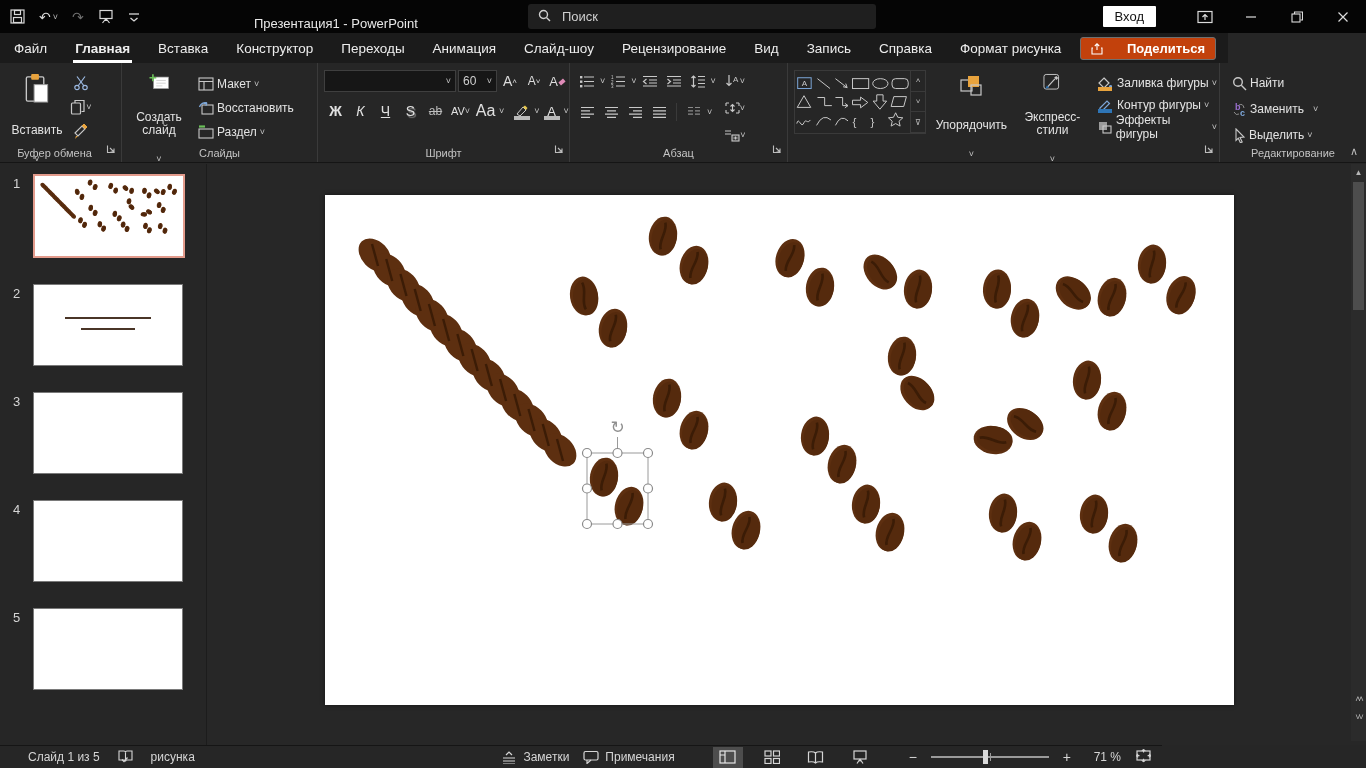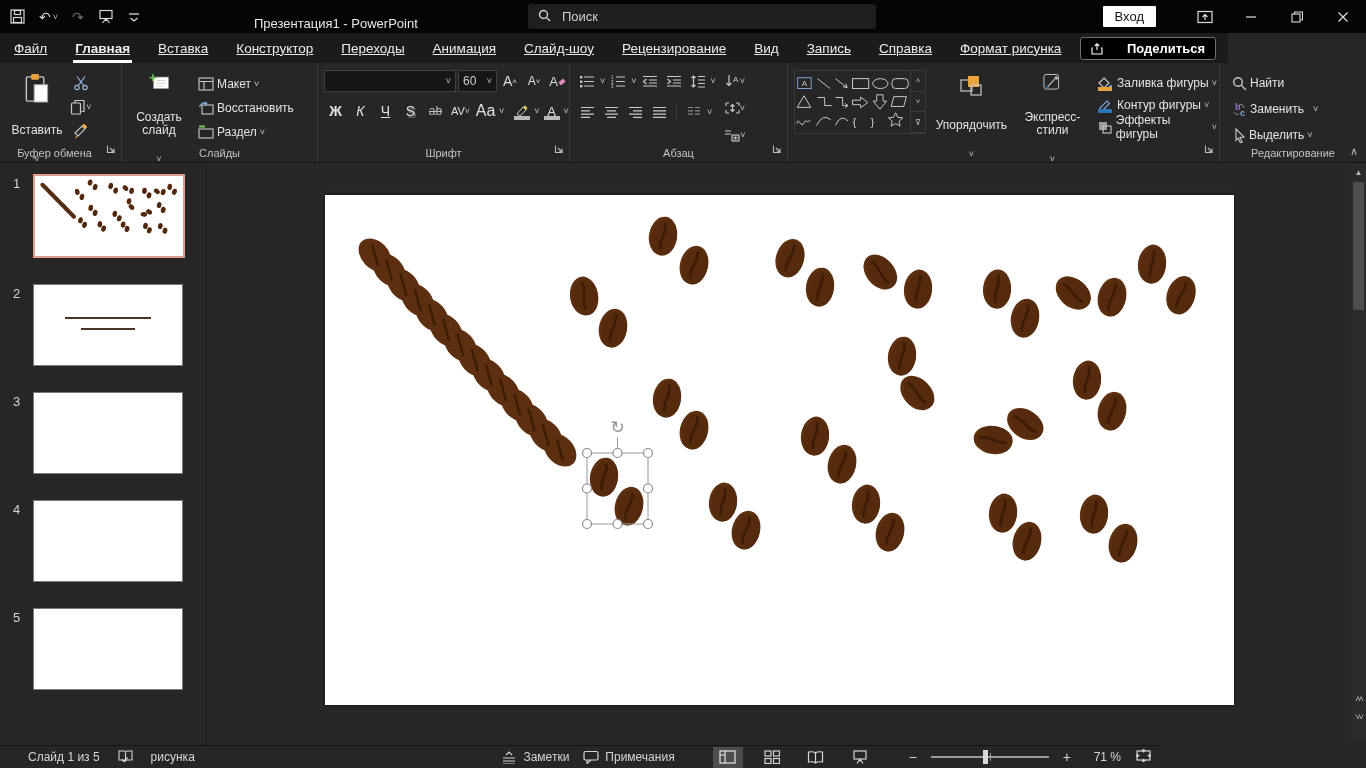--- a/index.html
+++ b/index.html
@@ -15,25 +15,25 @@
   .disabled{color:#6f6f6f;}
   .win-title{position:absolute;left:254px;top:0;height:46px;display:flex;align-items:center;font-size:13px;color:#e8e8e8;text-align:right;}
   .search{position:absolute;left:528px;top:4px;width:348px;height:25px;background:#1f1f1f;border-radius:3px;display:flex;align-items:center;padding:0 10px;gap:9px;}
   .search input{background:transparent;border:none;outline:none;color:#cfcfcf;font-size:13px;width:280px;}
   .search input::placeholder{color:#cfcfcf;}
   .tb-right{position:absolute;right:0;top:0;height:33px;display:flex;align-items:center;}
   .signin{background:#fff;color:#111;font-size:13px;padding:3px 12px;border-radius:1px;margin-right:26px;}
   .wbtn{width:46px;height:33px;display:flex;align-items:center;justify-content:center;color:#dcdcdc;font-size:15px;}
 
   
-  .tabrow{position:absolute;left:0;top:33px;width:1228px;height:30px;background:#1b1b1b;display:flex;align-items:stretch;text-decoration:underline;}
+  .tabrow{position:absolute;left:0;top:33px;width:1228px;height:30px;background:#1b1b1b;display:flex;align-items:stretch;}
   .tab{position:relative;display:flex;align-items:center;padding:0 14px;font-size:13.5px;color:#ededed;cursor:default;white-space:nowrap;}
   .tab.active{font-weight:bold;}
   .tab.active::after{content:"";position:absolute;left:12px;right:12px;bottom:0;height:3px;background:#fff;}
-  .share-btn{position:absolute;right:12px;top:4px;height:23px;display:flex;align-items:center;gap:24px;background:#000000;border:1px solid #6f6f6f;border-radius:3px;padding:0 10px;font-size:13px;font-weight:bold;color:#fff;text-align:right;}
+  .share-btn{position:absolute;right:12px;top:4px;height:23px;display:flex;align-items:center;gap:24px;background:#c2410c;border:1px solid #6f6f6f;border-radius:3px;padding:0 10px;font-size:13px;font-weight:bold;color:#fff;text-align:right;}
 
   
   .ribbon{position:absolute;left:0;top:63px;width:1366px;height:100px;background:#262626;border-bottom:1px solid #151515;display:flex;}
   .rgroup{position:relative;height:100%;border-right:1px solid #3a3a3a;padding-top:7px;}
   .glabel{position:absolute;bottom:3px;left:0;right:0;text-align:center;font-size:11px;color:#c3c3c3;white-space:nowrap;}
   .launcher{position:absolute;bottom:4px;right:5px;}
   .bigbtn{display:flex;flex-direction:column;align-items:center;justify-content:flex-start;gap:19px;font-size:12px;color:#e3e3e3;text-align:center;padding-top:3px;}
   .chev{font-size:9px;color:#c9c9c9;line-height:6px;}
   .sbtn{display:flex;align-items:center;gap:3px;font-size:12px;color:#e3e3e3;height:22px;padding:0 2px;}
   .ibtn{display:flex;align-items:center;justify-content:center;height:22px;min-width:22px;color:#dcdcdc;font-size:13px;}

